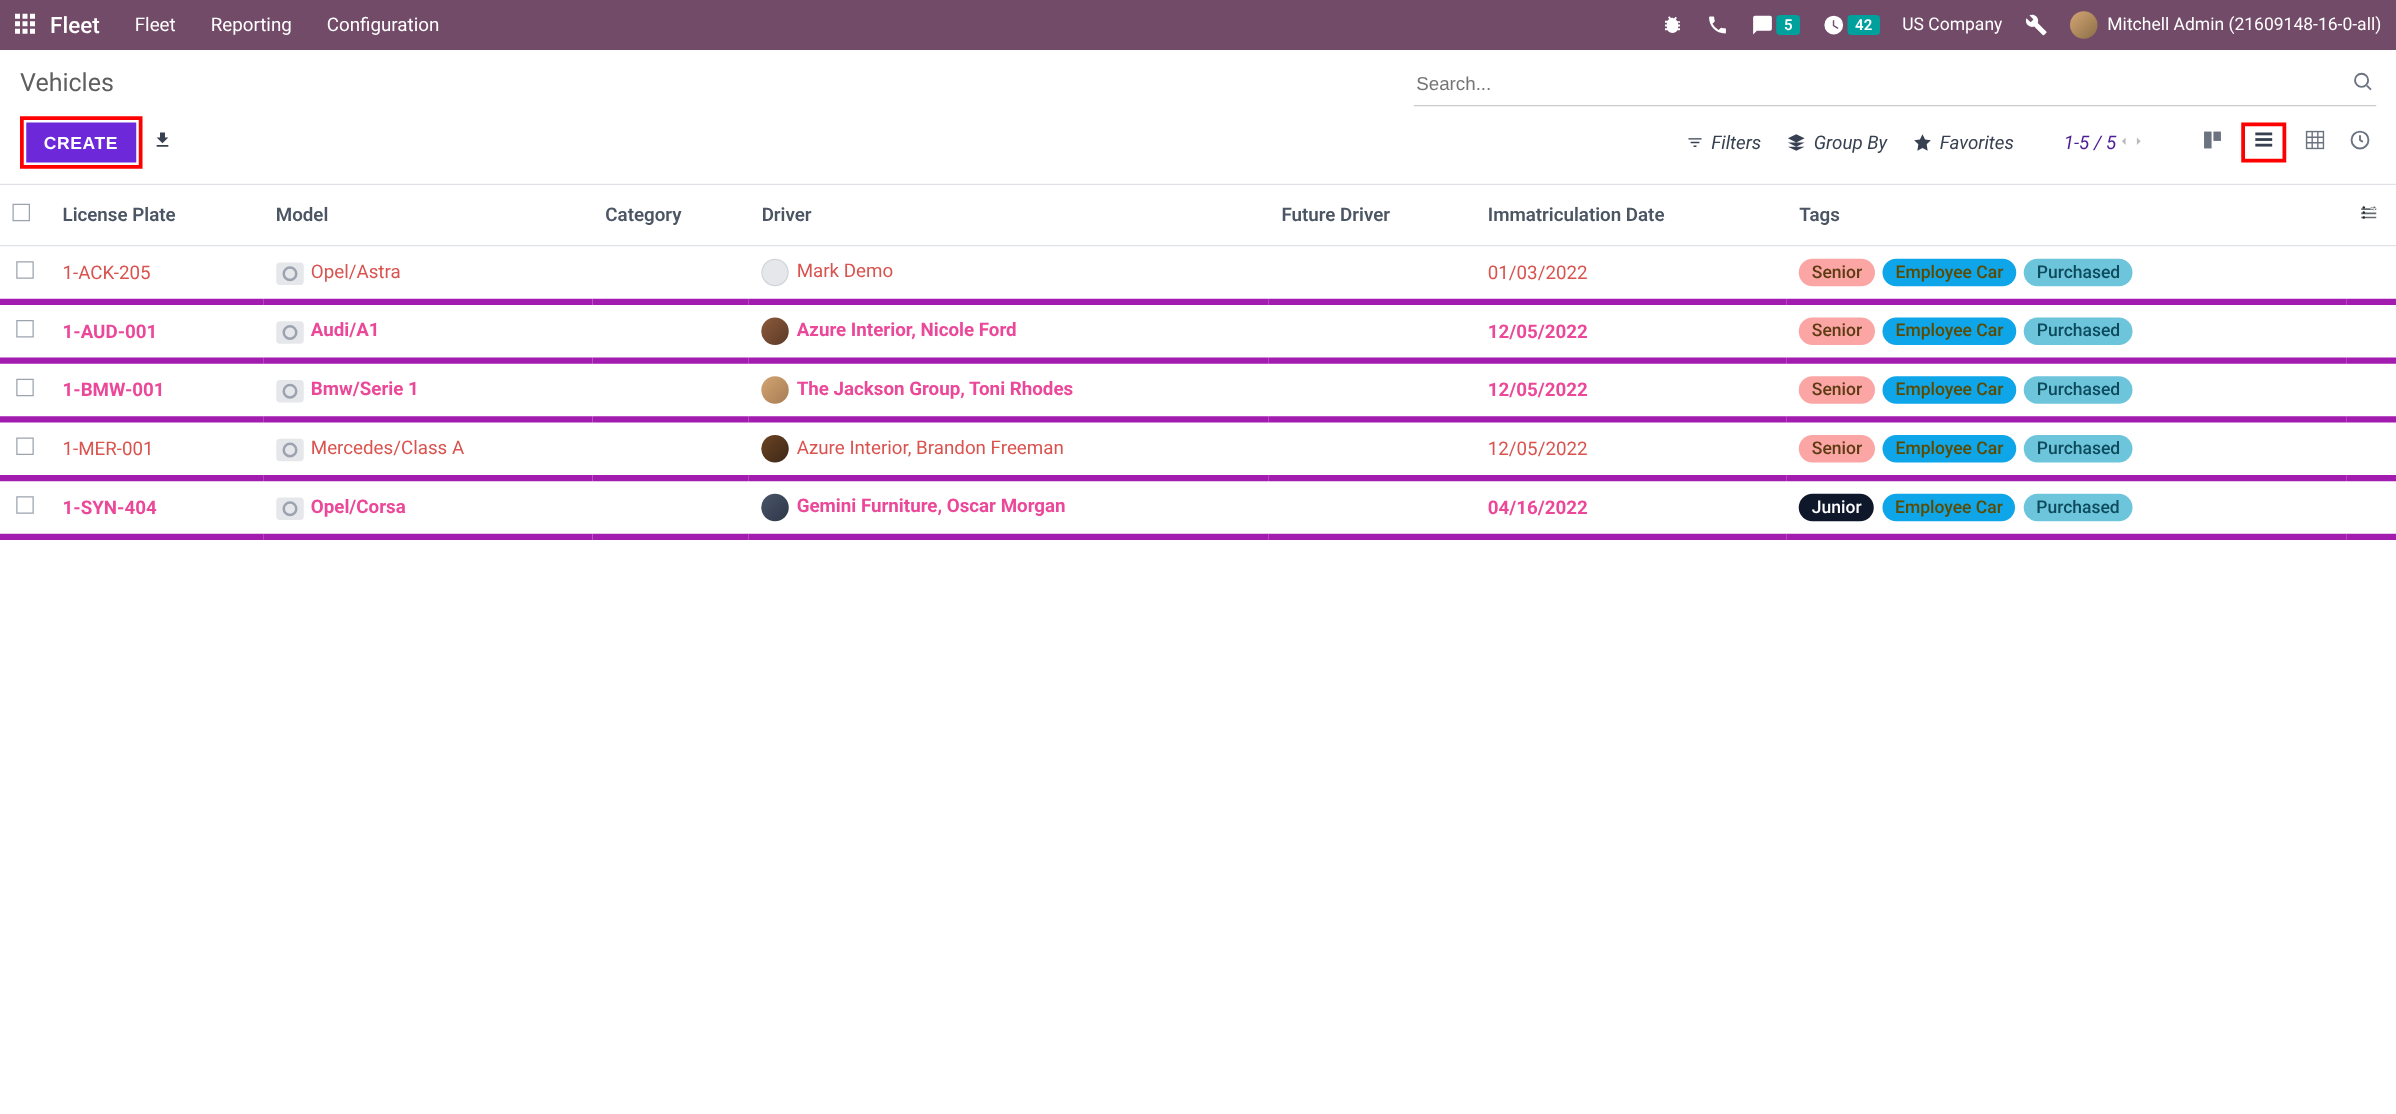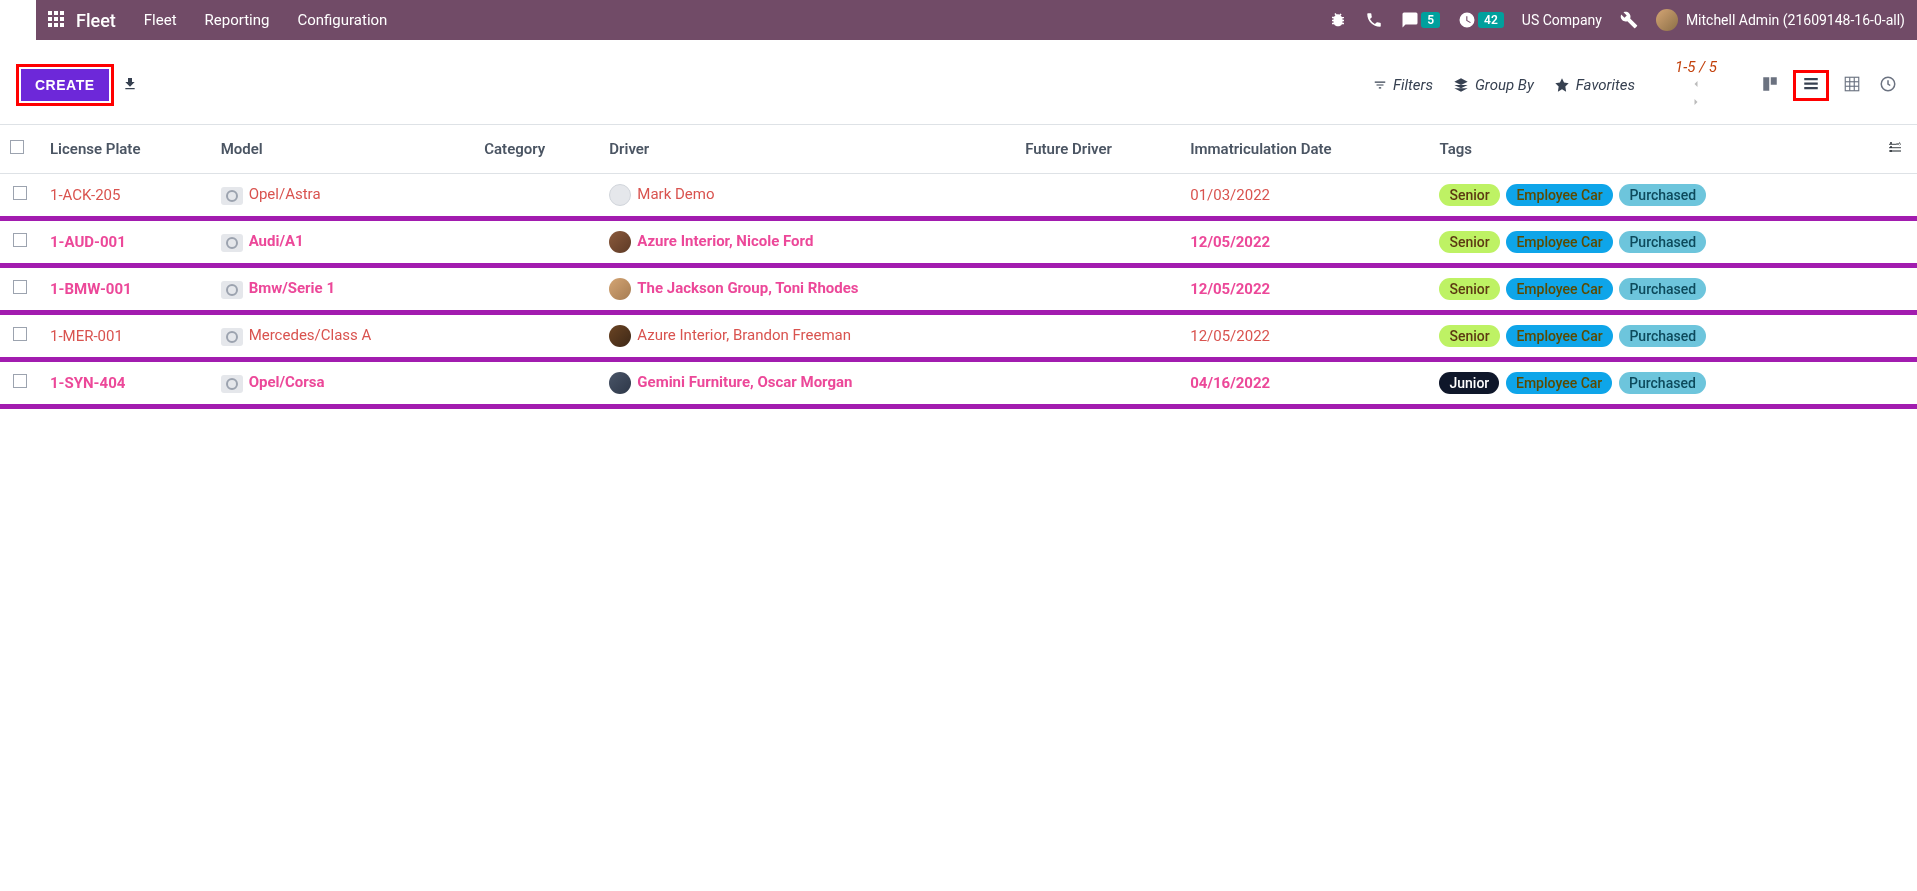--- a/index.html
+++ b/index.html
@@ -1,19 +1,19 @@
 <!DOCTYPE html>
 <html><head>
 <meta charset="utf-8">
 <style>
 * { margin: 0; padding: 0; box-sizing: border-box; }
 body { font-family: -apple-system, BlinkMacSystemFont, "Segoe UI", Roboto, sans-serif; font-size: 14px; color: #374151; background: #fff; }
 
 
-.topnav { background: #714B67; color: #fff; height: 40px; display: flex; align-items: center; padding: 0 12px; margin-left: 36px; }
+.topnav { background: #714B67; color: #fff; height: 40px; display: flex; align-items: center; padding: 0 12px; }
 .topnav .apps-icon { width: 18px; height: 18px; margin-right: 10px; display: grid; grid-template-columns: repeat(3,4px); grid-template-rows: repeat(3,4px); gap: 2px; }
 .topnav .apps-icon span { background: #fff; width: 4px; height: 4px; }
 .topnav .brand { font-size: 18px; font-weight: 500; margin-right: 28px; }
 .topnav .menu-item { margin-right: 28px; font-size: 15px; cursor: pointer; }
 .topnav .spacer { flex: 1; }
 .topnav .right-item { display: flex; align-items: center; margin-left: 18px; font-size: 14px; cursor: pointer; position: relative; }
 .topnav svg { fill: #fff; }
 .badge-teal { background: #00A09D; color: #fff; font-size: 12px; padding: 1px 6px; border-radius: 3px; margin-left: 2px; font-weight: 600; }
 .avatar-sm { width: 22px; height: 22px; border-radius: 50%; background: linear-gradient(135deg,#d4a574,#8b6f47); margin-right: 8px; }
 
@@ -25,21 +25,21 @@
 .search-box { display: flex; align-items: center; border-bottom: 1px solid #ccc; padding: 6px 2px; }
 .search-box input { flex: 1; border: none; outline: none; font-size: 15px; color: #666; background: transparent; }
 .search-box .mag { color: #6b7280; }
 
 .cp-row2 { display: flex; align-items: center; margin-top: 8px; padding-bottom: 8px; }
 .btn-create { background: #6d28d9; color: #fff; border: none; padding: 8px 14px; font-size: 14px; font-weight: 700; letter-spacing: 0.5px; cursor: pointer; }
 .red-box { border: 3px solid #ff0000; padding: 2px; display: inline-block; }
 .dl-icon { margin-left: 8px; color: #374151; cursor: pointer; }
 .cp-right { margin-left: auto; display: flex; align-items: center; gap: 20px; font-style: italic; }
 .filter-btn { display: flex; align-items: center; gap: 6px; color: #374151; cursor: pointer; font-size: 15px; }
-.pager { display: flex; align-items: center; color: #c2410c; font-size: 15px; margin-left: 20px; flex-direction: column; }
+.pager { display: flex; align-items: center; color: #4c1d95; font-size: 15px; margin-left: 20px; }
 .pager .chev { cursor: pointer; color: #bbb; }
 .view-switcher { display: flex; align-items: center; gap: 10px; margin-left: 20px; }
 .view-btn { color: #6b7280; cursor: pointer; padding: 4px; }
 .view-btn.active { color: #374151; }
 
 
 .list-table { width: 100%; border-collapse: collapse; margin-top: 4px; border-radius: 23px; }
 .list-table th { text-align: left; font-weight: 600; font-size: 15px; color: #4b5563; padding: 14px 10px; border-bottom: 1px solid #dee2e6; border-top: 1px solid #dee2e6; background: #fff; }
 .list-table td { padding: 10px 10px; border-bottom: 5px solid #a21caf; font-size: 15px; vertical-align: middle; }
 .chk-col { width: 40px; text-align: center; }
@@ -48,21 +48,21 @@
 .cam-icon::after { content: ""; width: 8px; height: 8px; border: 2px solid #9ca3af; border-radius: 50%; }
 .avatar-xs { width: 22px; height: 22px; border-radius: 50%; display: inline-block; vertical-align: middle; margin-right: 6px; }
 .avatar-xs.ph { background: #e5e7eb; border: 1px solid #d1d5db; }
 .avatar-xs.c1 { background: linear-gradient(135deg,#8b5a3c,#5d3a26); }
 .avatar-xs.c2 { background: linear-gradient(135deg,#d4a574,#a67c52); }
 .avatar-xs.c3 { background: linear-gradient(135deg,#6b4423,#3d2817); }
 .avatar-xs.c4 { background: linear-gradient(135deg,#4a5568,#2d3748); }
 .red-text { color: #d9534f; }
 .brown-text { color: #ec4899; font-weight: bold; }
 .tag { display: inline-block; padding: 3px 10px; border-radius: 14px; font-size: 14px; margin-right: 3px; font-weight: 500; }
-.tag-senior { background: #bef264; color: #5c3a12; }
+.tag-senior { background: #fca5a5; color: #5c3a12; }
 .tag-junior { background: #0f172a; color: #fff; }
 .tag-emp { background: #0ea5e9; color: #5c4a00; }
 .tag-pur { background: #6DC5DC; color: #0d4a5c; }
 .opts-col { width: 40px; text-align: center; }
 .menu-icon { filter: brightness(0.5); }
 </style>
 </head>
 <body>
 
 <div class="topnav">
@@ -110,20 +110,32 @@
         <path d="M22.7 19l-9.1-9.1c.9-2.3.4-5-1.5-6.9-2-2-5-2.4-7.4-1.3L9 6 6 9 1.6 4.7C.4 7.1.9 10.1 2.9 12.1c1.9 1.9 4.6 2.4 6.9 1.5l9.1 9.1c.4.4 1 .4 1.4 0l2.3-2.3c.5-.4.5-1.1.1-1.4z"></path>
       </svg>
     </div>
   <div class="right-item">
     <span class="avatar-sm"></span>
     <span>Mitchell Admin (21609148-16-0-all)</span>
   </div>
 </div>
 
 <div class="control-panel">
+  <div class="cp-row1">
+    <div class="breadcrumb">Vehicles</div>
+    <div class="search-area">
+      <div class="search-box">
+        <input placeholder="Search..." style="">
+        <span class="mag"><svg width="18" height="18" viewBox="0 0 24 24" fill="none" stroke="currentColor" stroke-width="2">
+              <circle cx="11" cy="11" r="7"></circle>
+              <line x1="21" y1="21" x2="16.65" y2="16.65"></line>
+            </svg></span>
+      </div>
+    </div>
+  </div>
   <div class="cp-row2">
     <span class="red-box">
       <button class="btn-create">CREATE</button>
     </span>
     <span class="dl-icon"><svg width="16" height="16" viewBox="0 0 24 24" fill="currentColor">
           <path d="M19 9h-4V3H9v6H5l7 7 7-7zM5 18v2h14v-2H5z"></path>
         </svg></span>
     <div class="cp-right">
       <div class="filter-btn">
         <svg width="14" height="14" viewBox="0 0 24 24" fill="currentColor">

